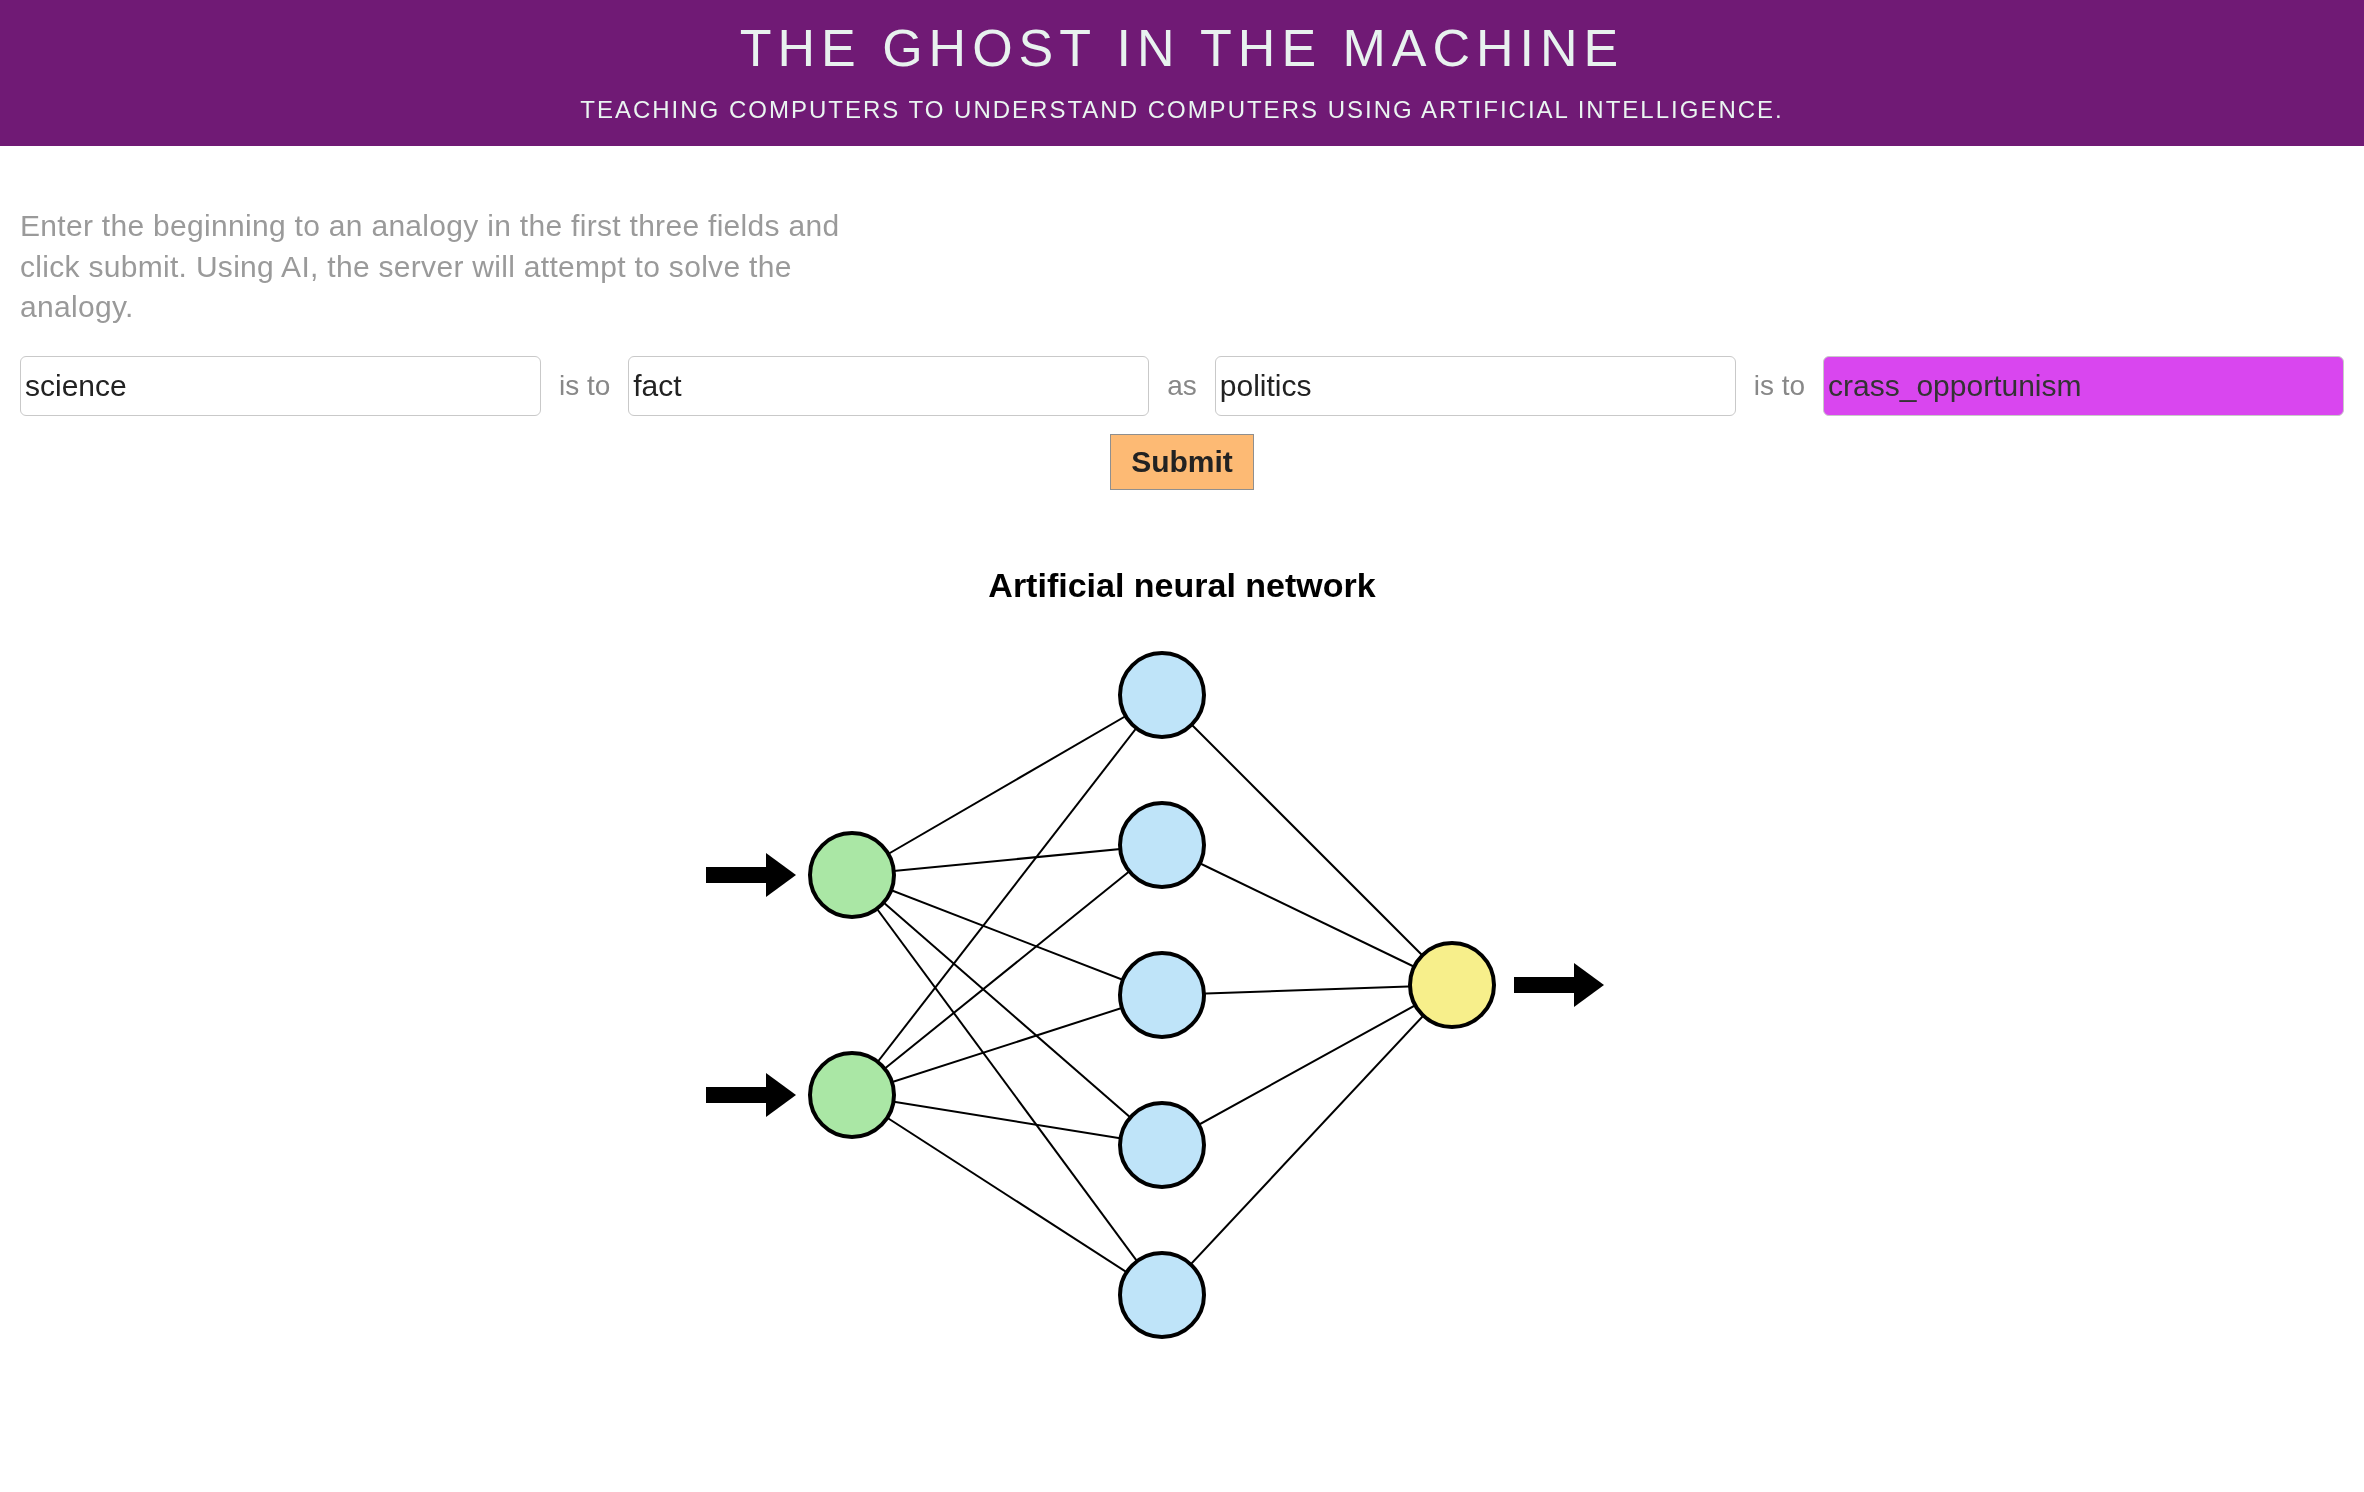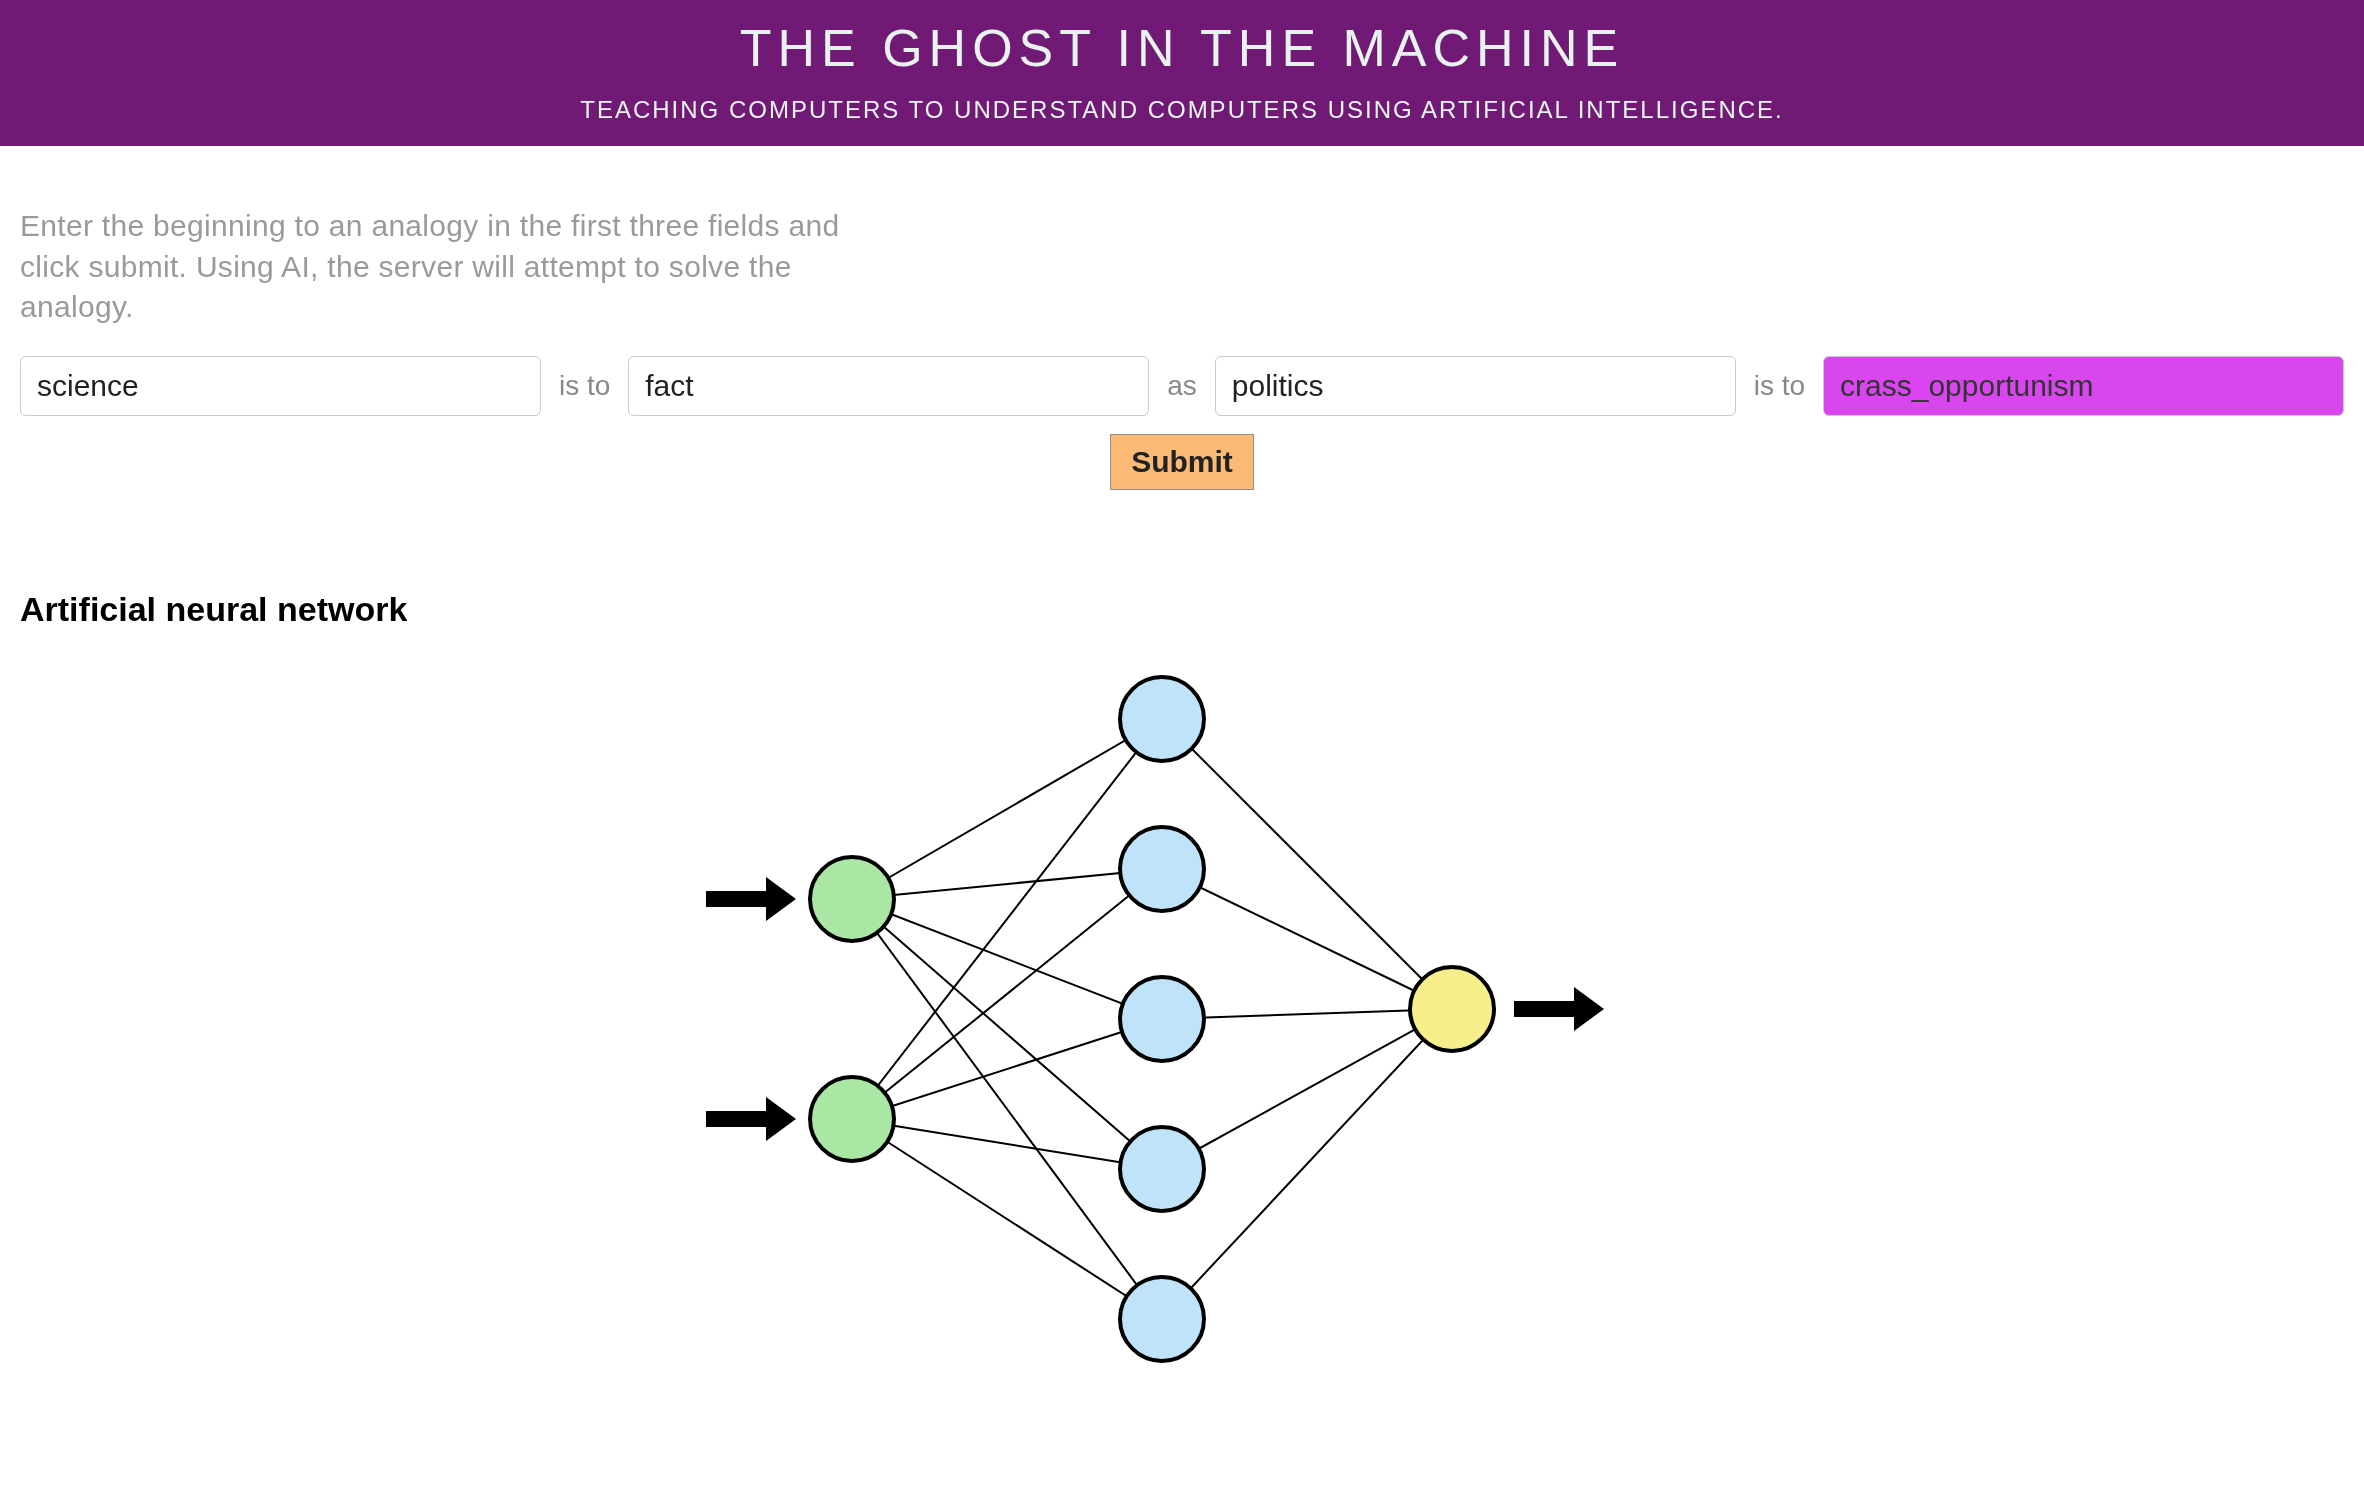--- a/index.html
+++ b/index.html
@@ -48,21 +48,21 @@
     align-items: center;
     gap: 14px;
     width: 100%;
   }
   .form-row input[type="text"] {
     flex: 1 1 0;
     min-width: 0;
     font-size: 30px;
     font-weight: 300;
     color: #222;
-    padding: 12px 16px;
+    padding: 12px 4px;
     border: 1px solid #c9c9c9;
     border-radius: 6px;
     outline: none;
     box-sizing: border-box;
     font-family: inherit;
   }
   .form-row input.readonly {
     background: #d946ef;
     color: #333;
   }
@@ -80,21 +80,22 @@
     font-weight: 700;
     font-family: inherit;
     padding: 10px 20px;
     background: #fdba74;
     border: 1px solid #8f8f8f;
     color: #222;
     cursor: pointer;
   }
 
   .diagram-wrap {
-    margin-top: 100px;
+    margin-top: 76px;
+    text-align: center;
   }
   .diagram-title {
     font-size: 34px;
     font-weight: 700;
     color: #000;
     margin-bottom: 30px;
     font-family: Arial, Helvetica, sans-serif;
   }
   svg.nn { display: block; margin: 0 auto; }
 </style>

